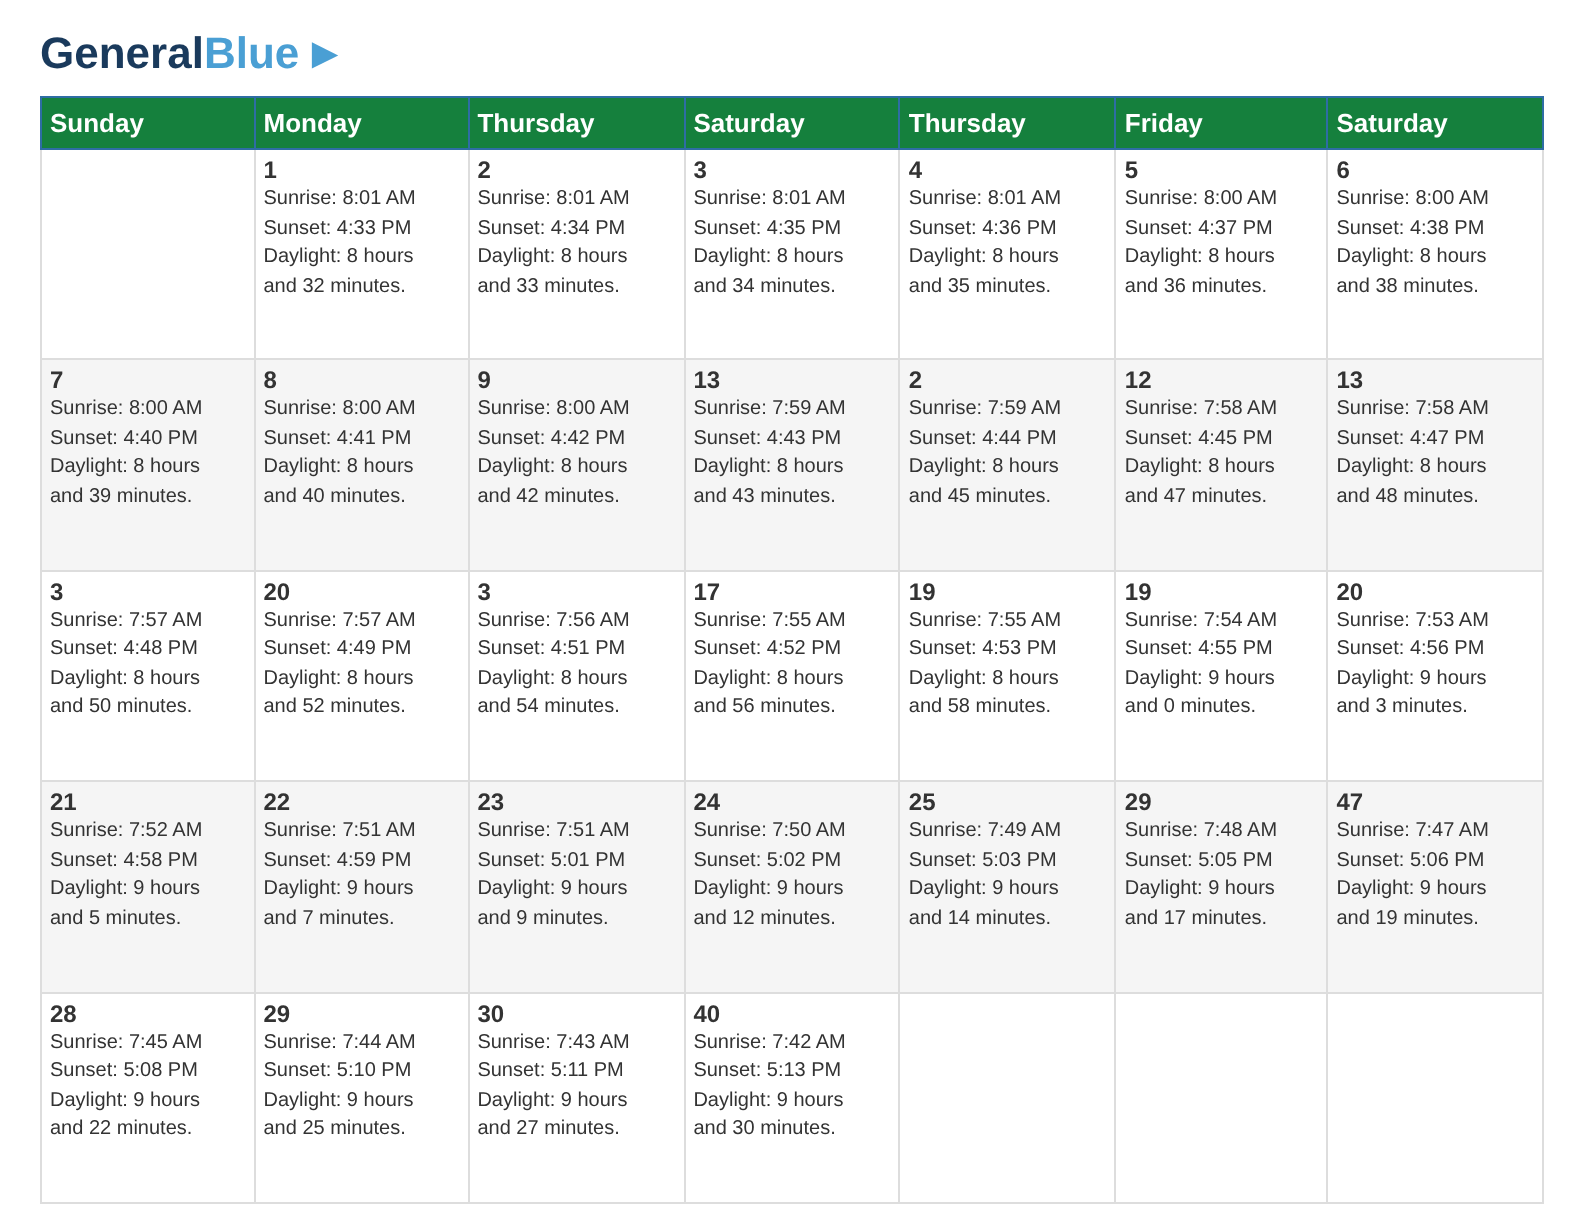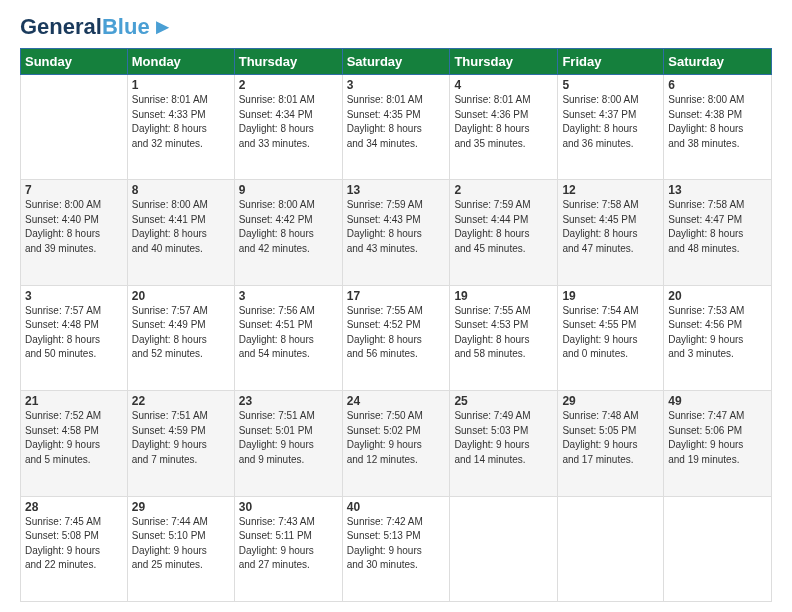--- a/index.html
+++ b/index.html
@@ -236,21 +236,21 @@
           </td>
           <td>
             <span class="day-num">25</span>
             <div class="day-info">Sunrise: 7:49 AM<br>Sunset: 5:03 PM<br>Daylight: 9 hours<br>and 14 minutes.</div>
           </td>
           <td>
             <span class="day-num">29</span>
             <div class="day-info">Sunrise: 7:48 AM<br>Sunset: 5:05 PM<br>Daylight: 9 hours<br>and 17 minutes.</div>
           </td>
           <td>
-            <span class="day-num">49</span>
+            <span class="day-num">47</span>
             <div class="day-info">Sunrise: 7:47 AM<br>Sunset: 5:06 PM<br>Daylight: 9 hours<br>and 19 minutes.</div>
           </td>
         </tr>
         <tr>
           <td>
             <span class="day-num">28</span>
             <div class="day-info">Sunrise: 7:45 AM<br>Sunset: 5:08 PM<br>Daylight: 9 hours<br>and 22 minutes.</div>
           </td>
           <td>
             <span class="day-num">29</span>

